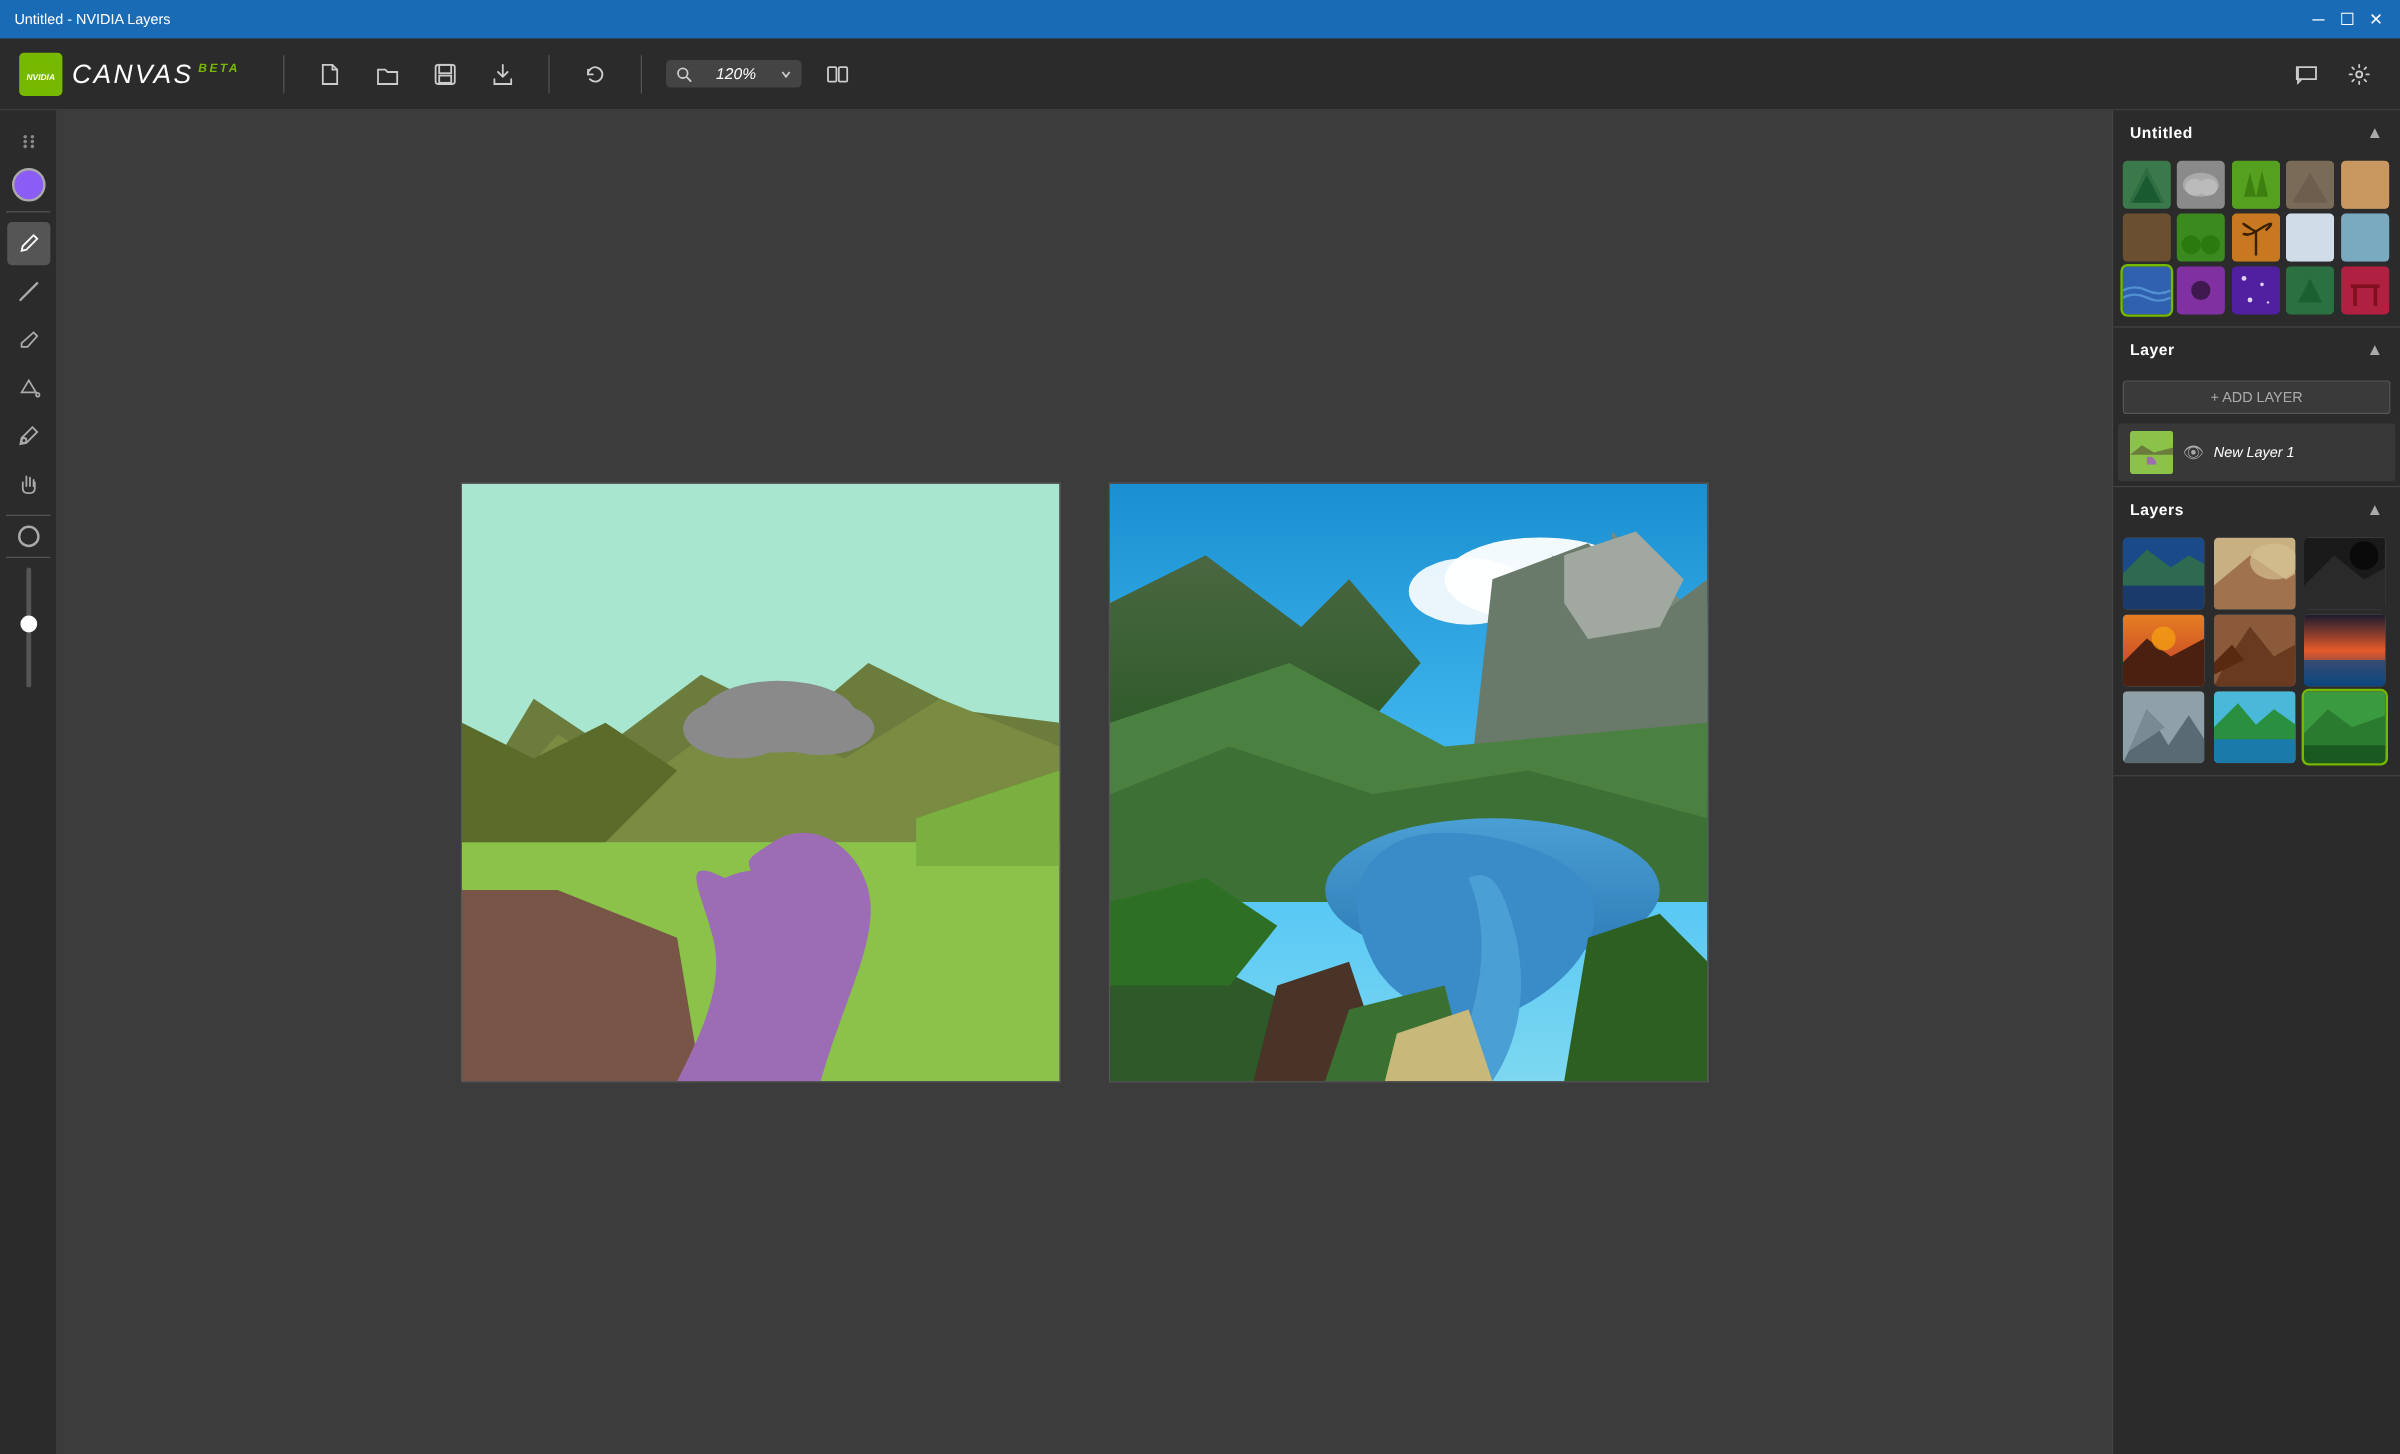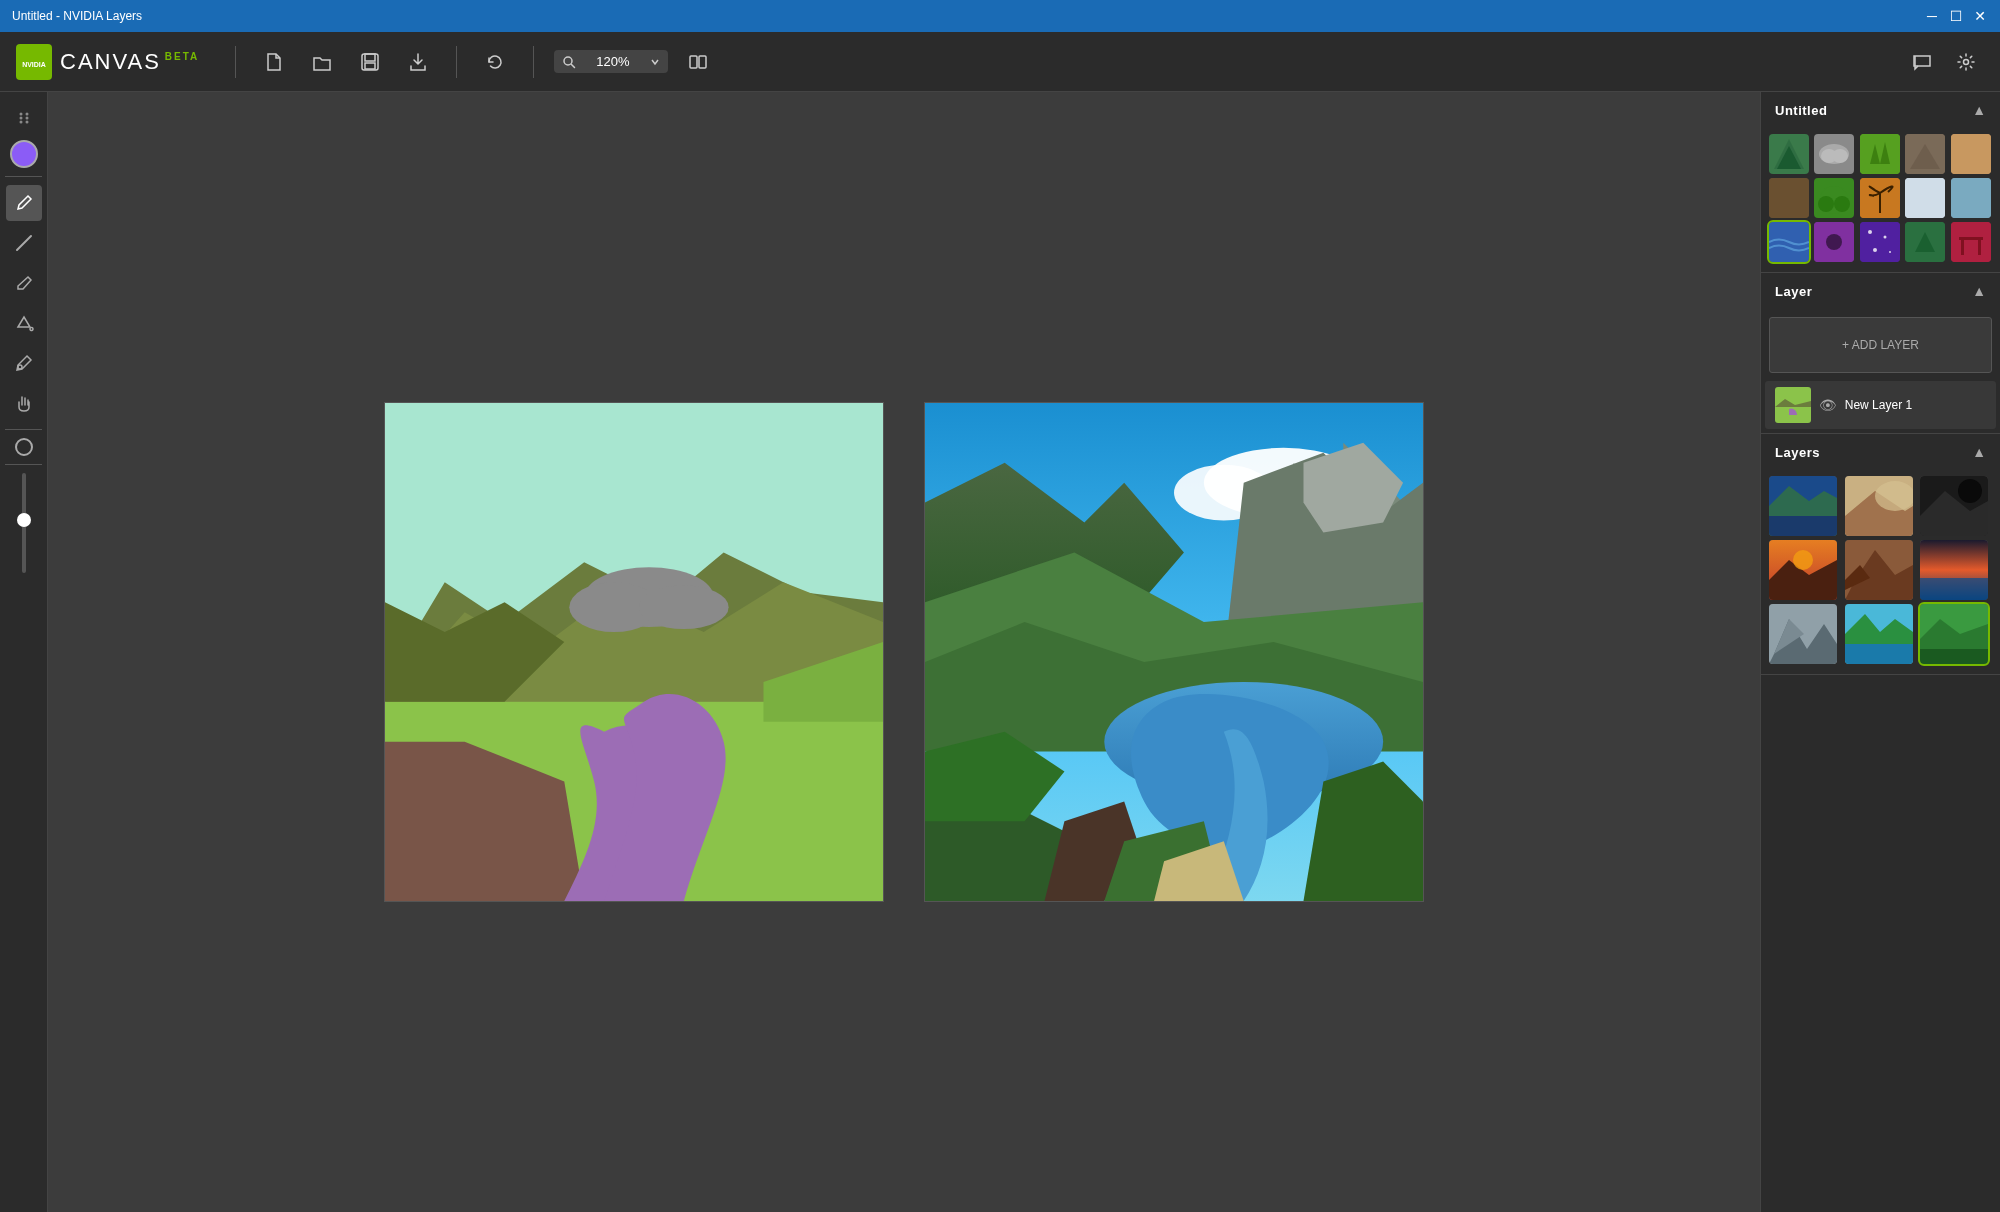--- a/index.html
+++ b/index.html
@@ -36,20 +36,21 @@
     
     #toolbar {
       width: 100%;
       height: 60px;
       background: #2b2b2b;
       display: flex;
       align-items: center;
       padding: 0 16px;
       gap: 12px;
       border-bottom: 1px solid #444;
+      font-style: italic;
     }
     .logo-area {
       display: flex; align-items: center; gap: 8px;
       margin-right: 16px;
     }
     .nvidia-logo {
       width: 36px; height: 36px;
       background: #76b900;
       border-radius: 4px;
       display: flex; align-items: center; justify-content: center;
@@ -198,21 +199,21 @@
       position: relative;
     }
     .material-item.selected { outline: 2px solid #76b900; }
     .material-item svg { width: 100%; height: 100%; }
 
     
     .layers-add-btn {
       display: block;
       width: calc(100% - 16px);
       margin: 8px;
-      padding: 20px;
+      padding: 6px;
       background: #3a3a3a;
       border: 1px solid #555;
       color: #aaa;
       font-size: 12px;
       text-align: center;
       cursor: pointer;
       border-radius: 3px;
     }
     .layer-item {
       display: flex;
@@ -223,21 +224,21 @@
       background: #383838;
       margin: 0 4px 4px;
       border-radius: 3px;
     }
     .layer-thumb {
       width: 36px; height: 36px;
       border-radius: 3px;
       overflow: hidden;
       flex-shrink: 0;
     }
-    .layer-name { font-size: 12px; color: #fff; flex: 1; }
+    .layer-name { font-size: 12px; color: #fff; flex: 1; font-style: italic; }
     .layer-eye {
       color: #aaa;
       font-size: 14px;
       cursor: pointer;
     }
 
     
     .styles-grid {
       display: grid;
       grid-template-columns: repeat(3, 1fr);

